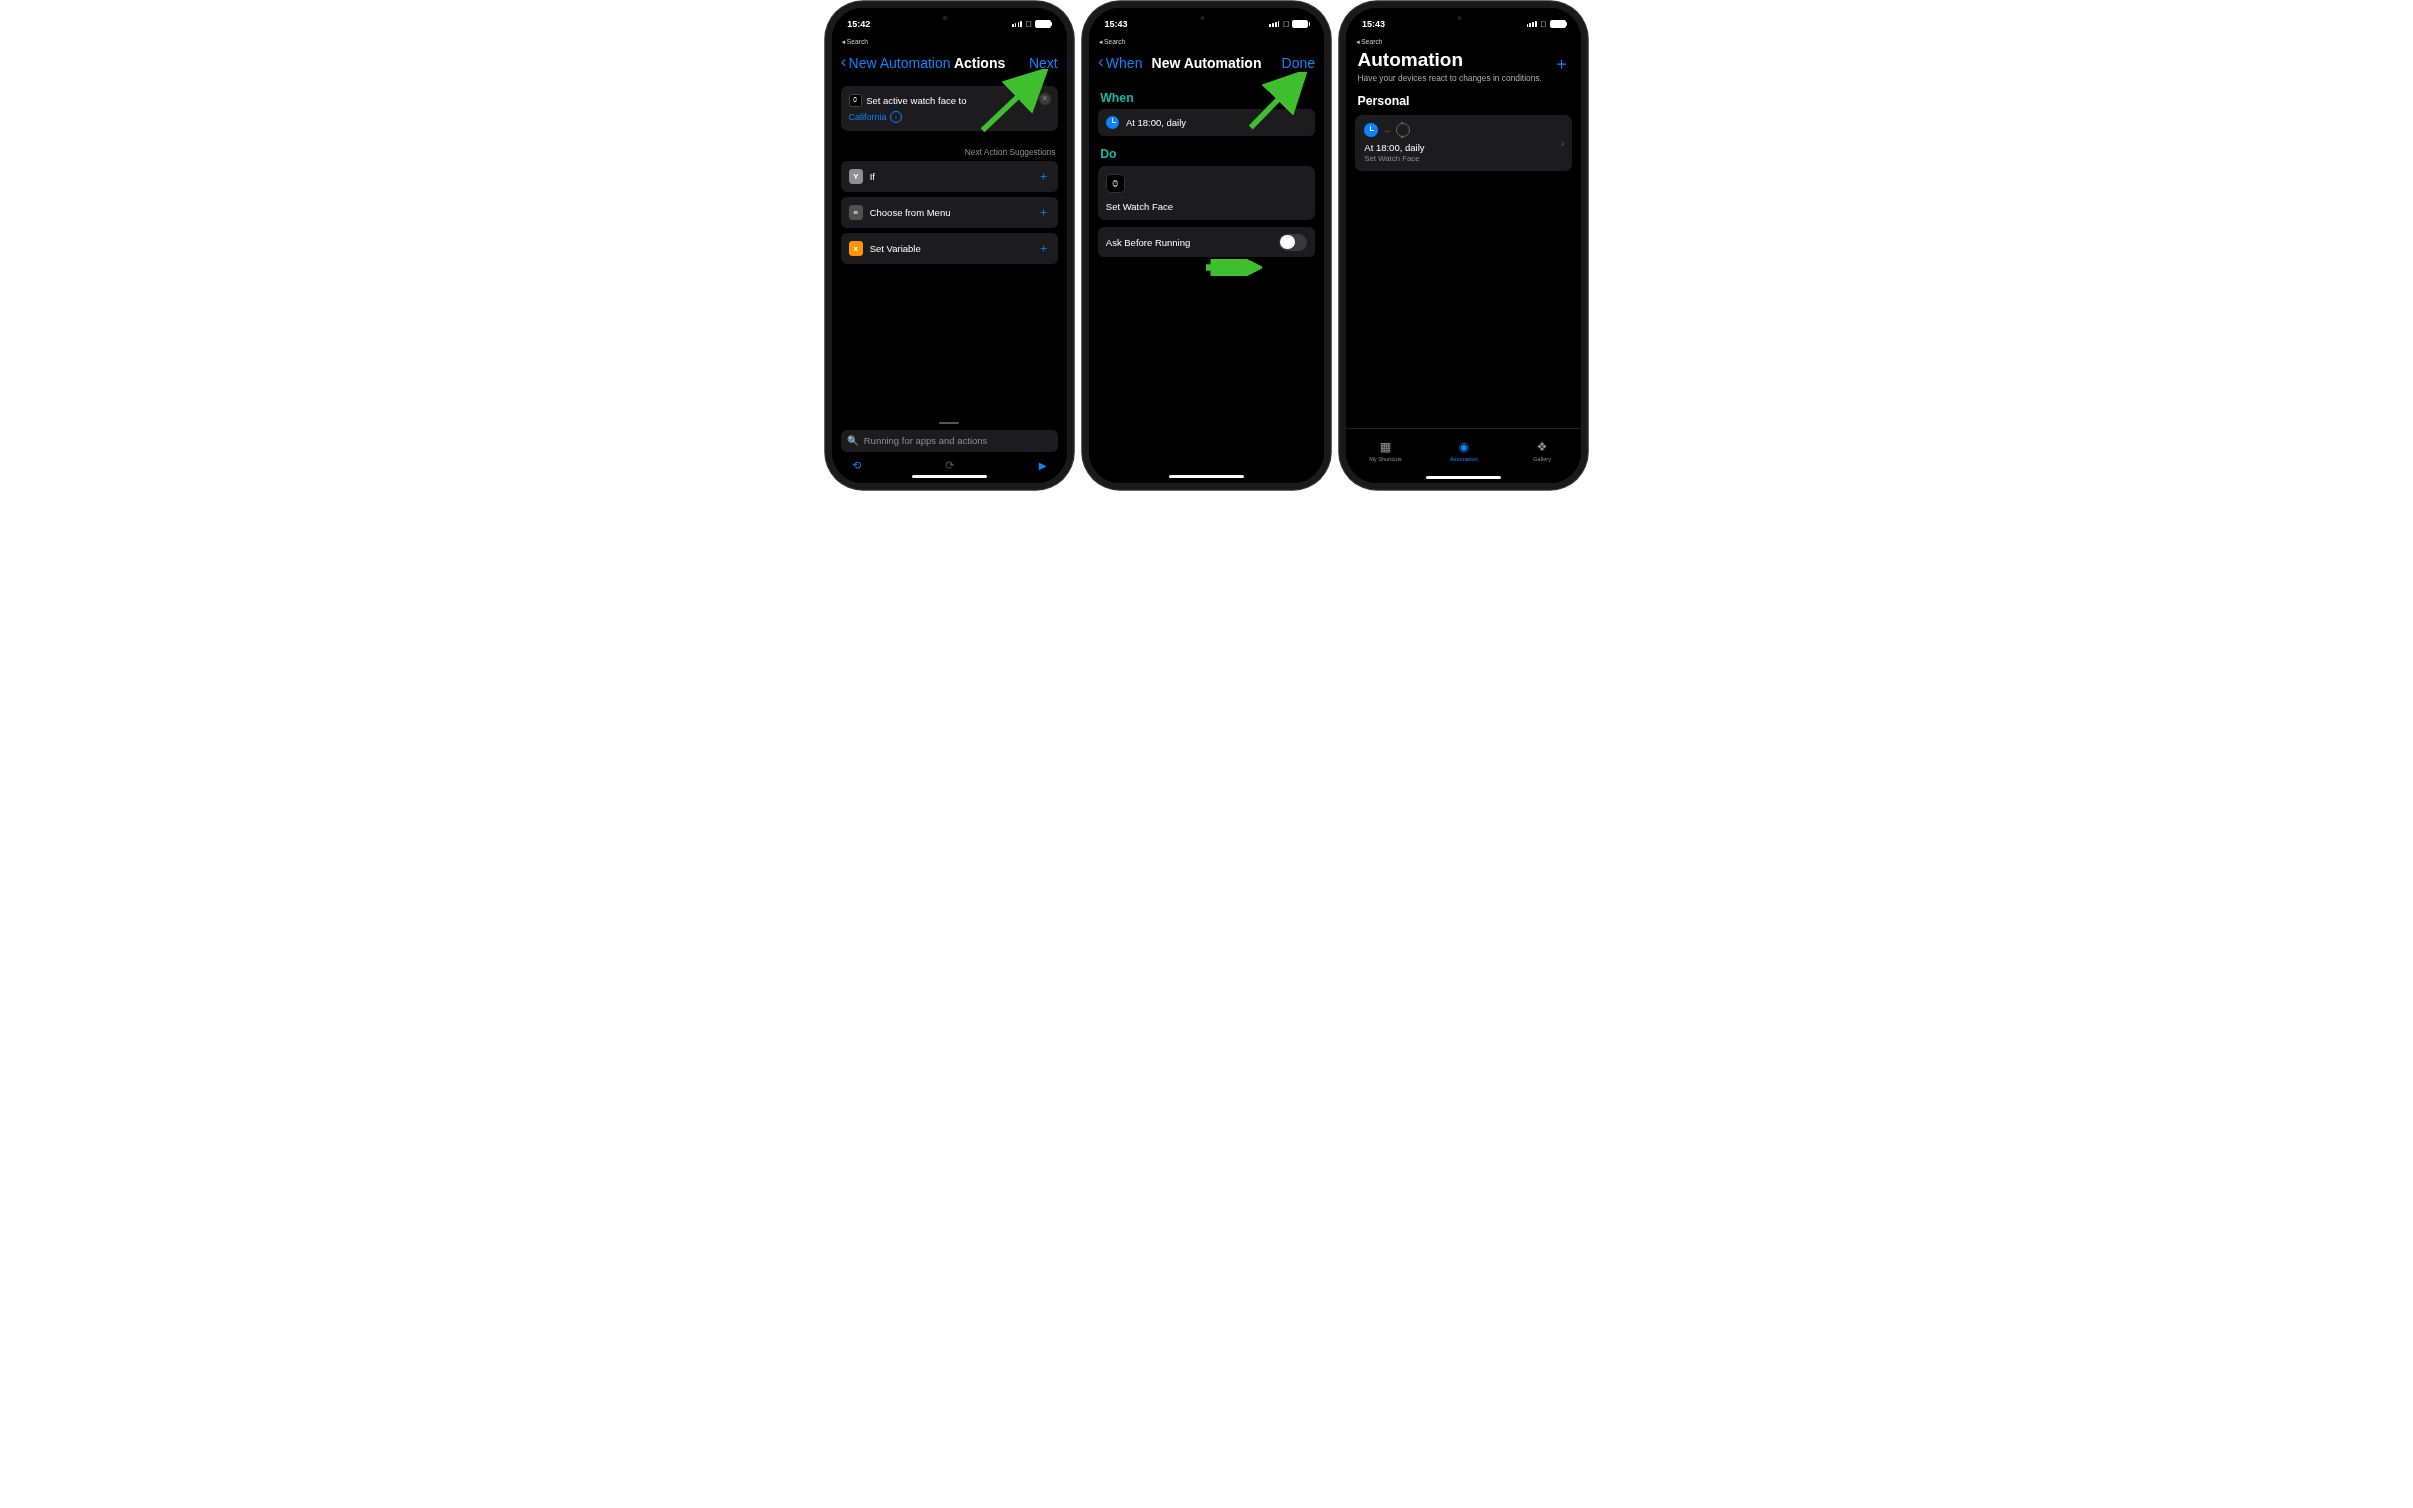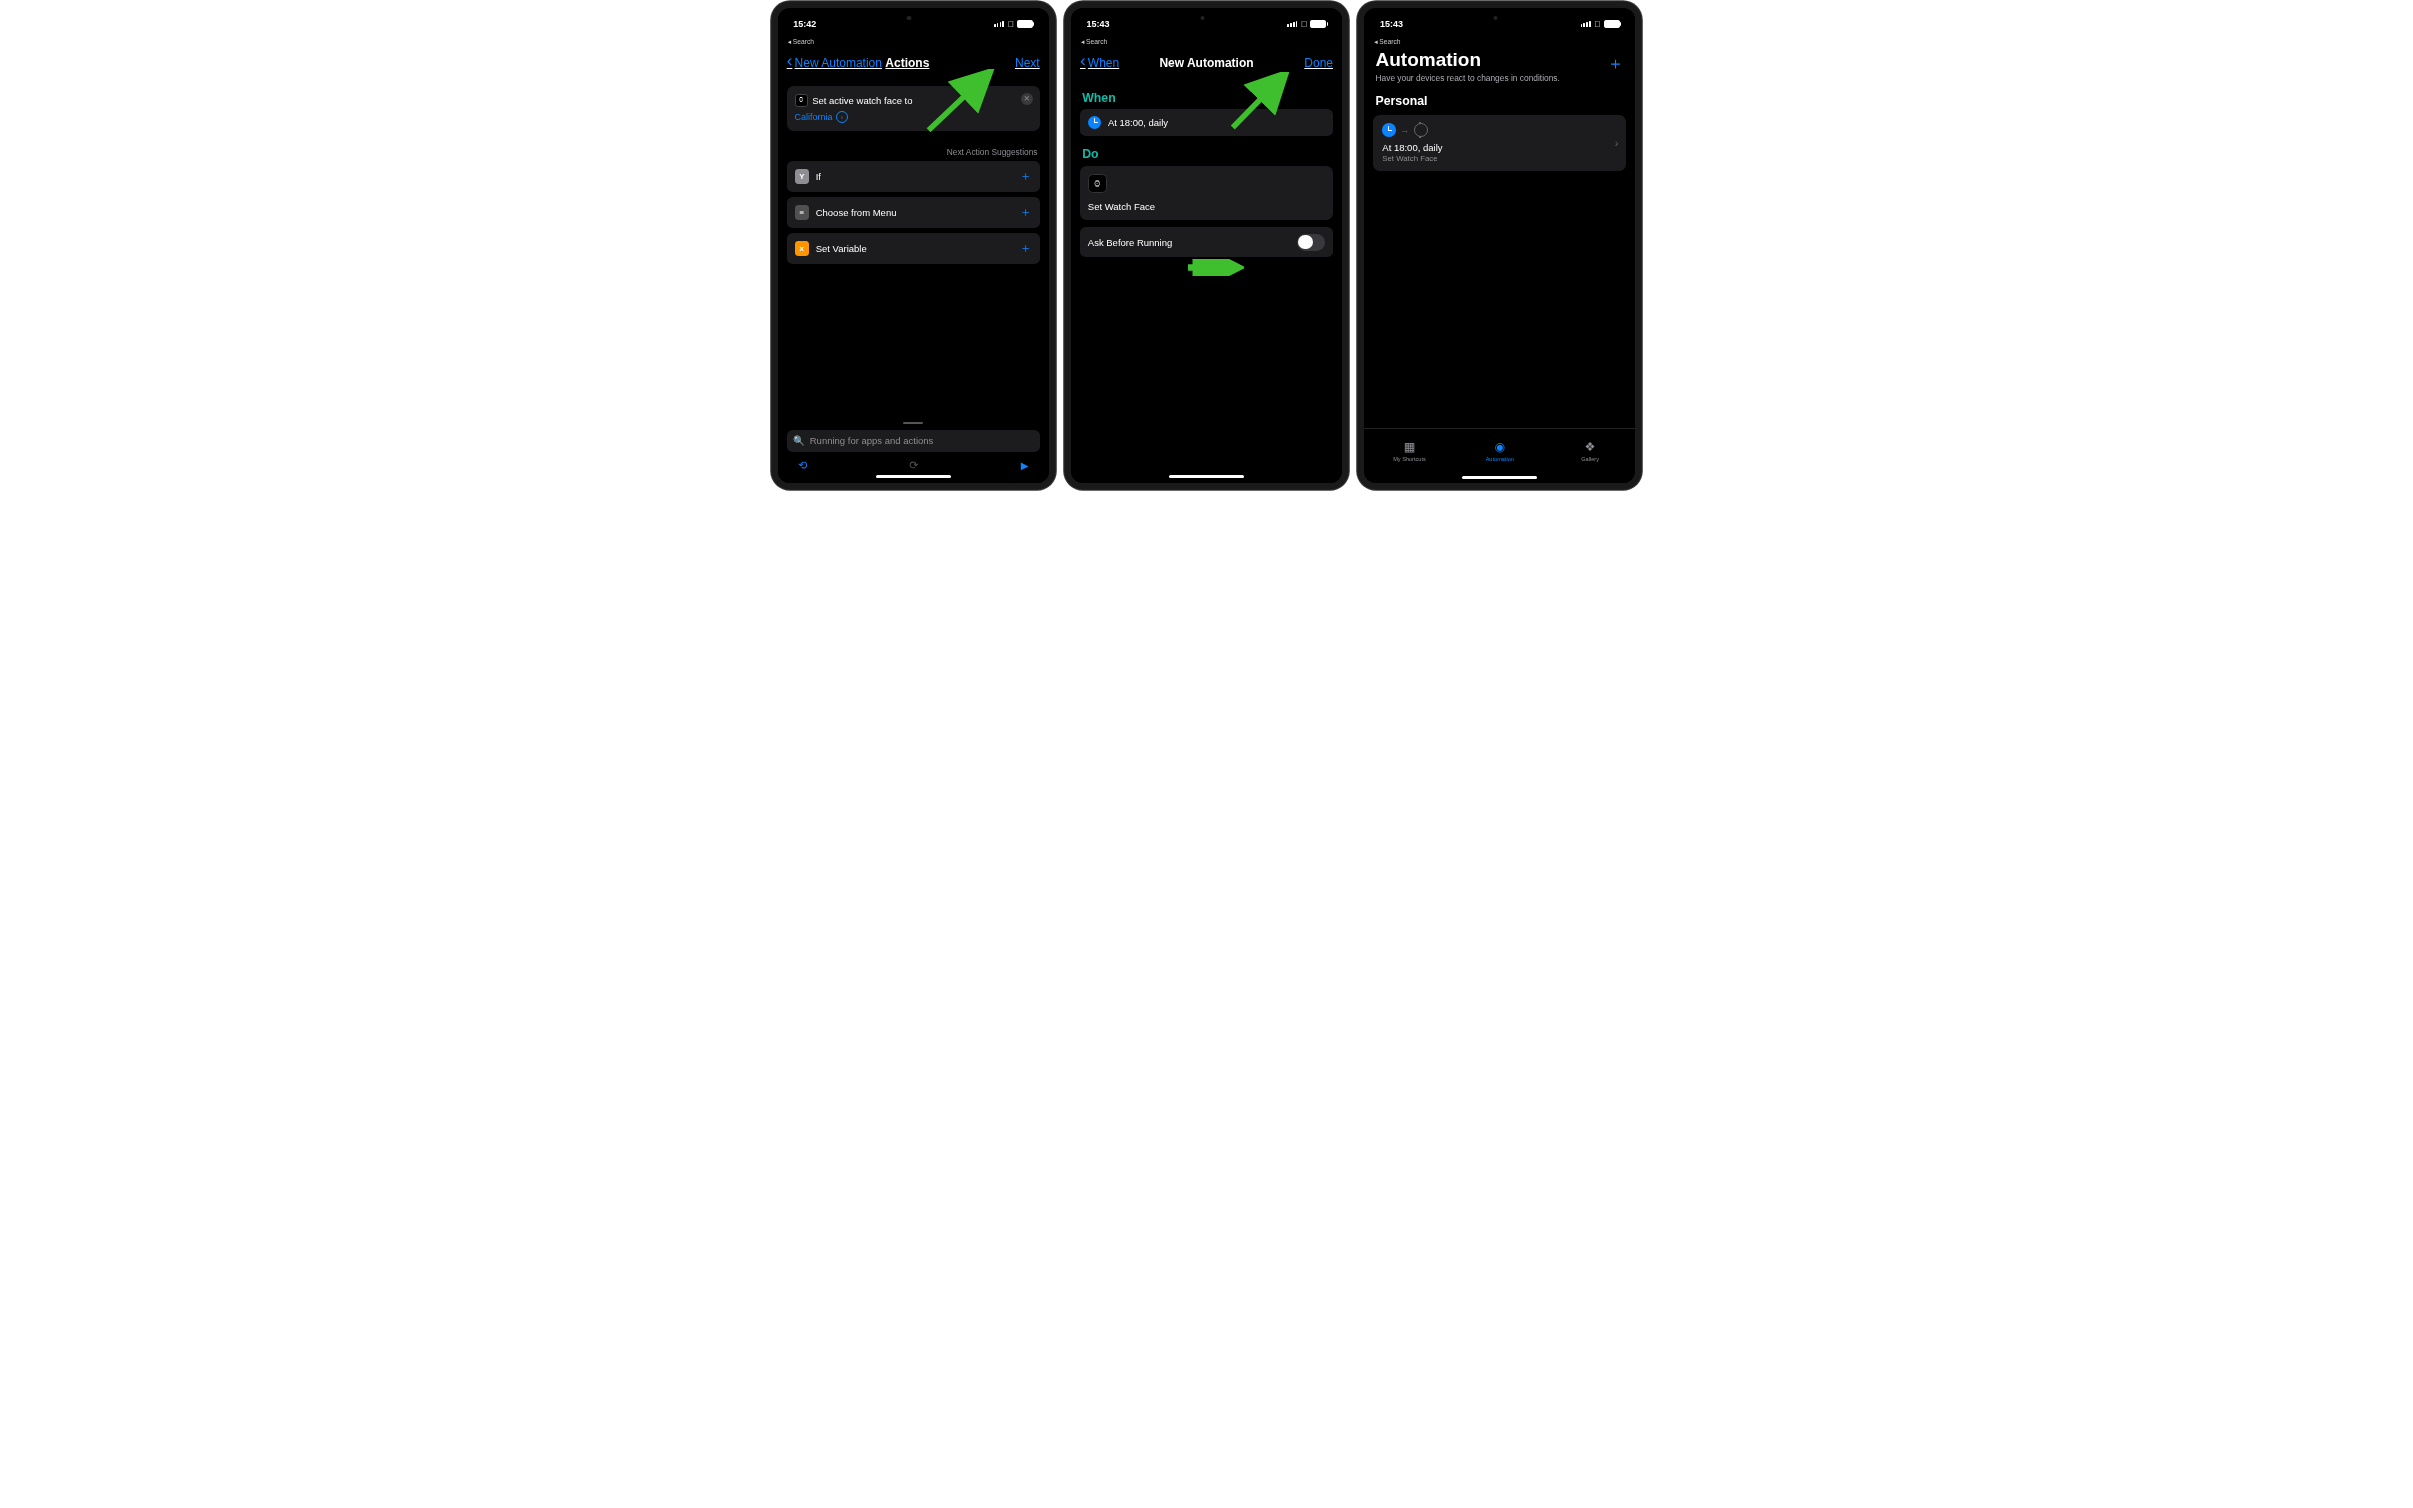--- a/index.html
+++ b/index.html
@@ -5,24 +5,24 @@
 body {
   margin: 0;
   background: #ffffff;
   font-family: -apple-system, BlinkMacSystemFont, "Helvetica Neue", sans-serif;
   display: flex;
   justify-content: center;
   gap: 22.3px;
   padding: 8.4px;
 }
 .phone {
-  width: 271px;
+  width: 235px;
   height: 475px;
   background: #000;
-  border-radius: 12px;
+  border-radius: 31px;
   position: relative;
   box-shadow: 0 0 0 6.7px #1a1a1a, 0 0 0 7.8px #3a3a3a;
   overflow: hidden;
   flex-shrink: 0;
 }
 .notch {
   position: absolute;
   top: 0; left: 50%;
   transform: translateX(-50%);
   width: 89px; height: 18px;
@@ -65,23 +65,22 @@
   width:14px; height:6.7px; border:0.8px solid #fff; border-radius:1.7px;
   position:relative; background:#fff;
 }
 .battery::after{content:'';position:absolute;right:-2.2px;top:1.7px;width:1.1px;height:3.4px;background:#fff;border-radius:0 1.1px 1.1px 0;}
 .breadcrumb {
   font-size:6.7px; color:#ccc; padding:0 10px 1.1px;
   display:flex; align-items:center; gap:1.7px;
 }
 .nav-bar {
   display:flex; align-items:center; justify-content:space-between;
-  padding: 4.5px 9px; font-size:12px; min-height:24.6px;
+  padding: 4.5px 9px; font-size:14px; min-height:24.6px;
   position:relative;
-  text-decoration:underline;
 }
 .nav-back { color:#0a84ff; display:flex; align-items:center; gap:1.1px; }
 .nav-title { font-weight:600; }
 .nav-title-center { position:absolute; left:0; right:0; text-align:center; pointer-events:none; font-weight:600; }
 .nav-action { color:#0a84ff; font-weight:500; }
 .chevron-left::before { content:'‹'; font-size:17px; line-height:0; position:relative; top:-1.1px; margin-right:1.1px; }
 
 .content { flex:1; padding: 0 9px; overflow:hidden; }
 .card {
   background:#1c1c1e; border-radius:6.7px; padding:7.8px 7.8px;

